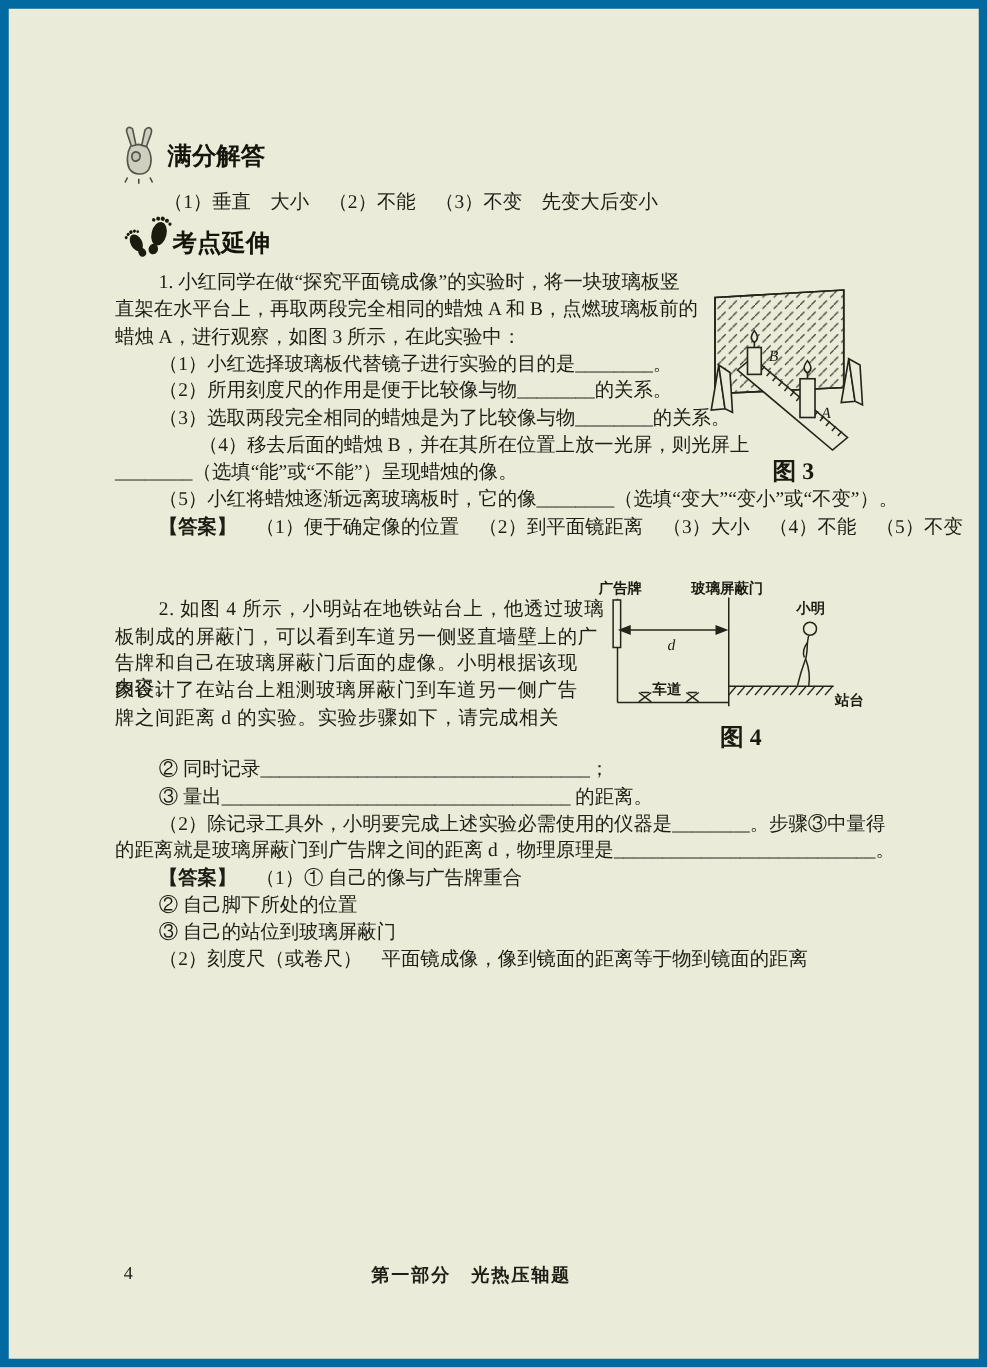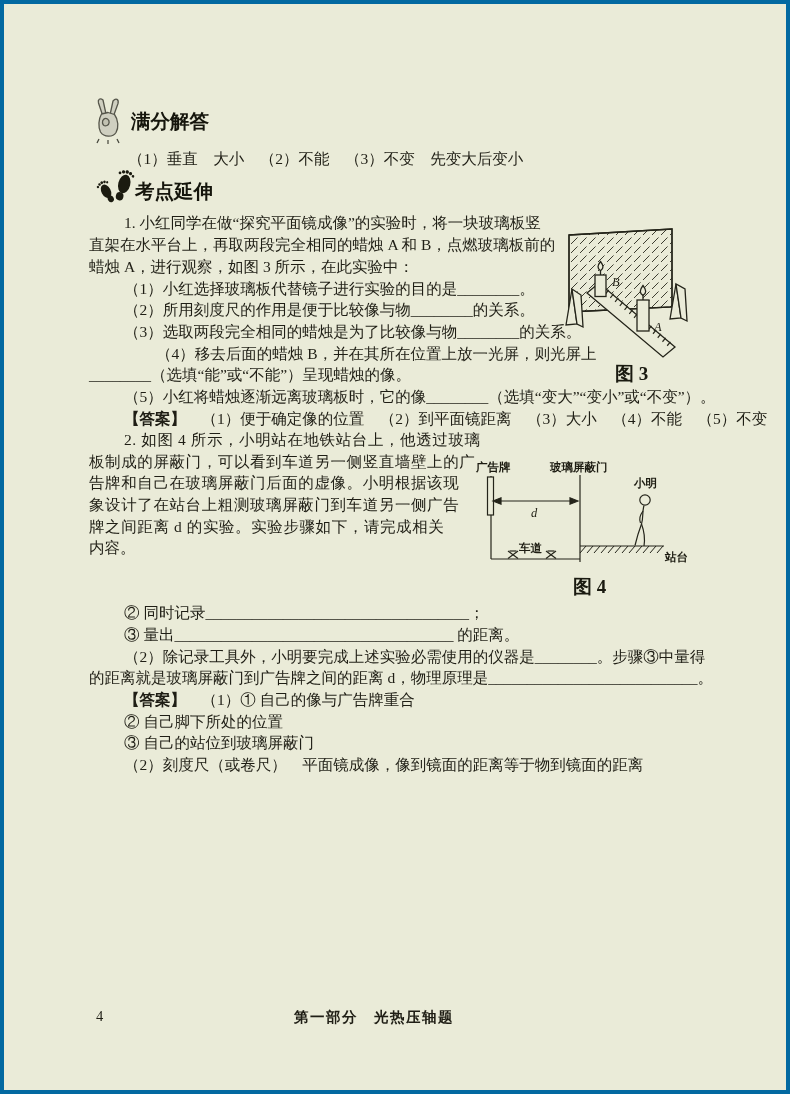--- a/index.html
+++ b/index.html
@@ -1,20 +1,20 @@
 <!DOCTYPE html>
 <html><head>
 <meta charset="utf-8">
 <style>
   html,body{margin:0;padding:0;background:#eaebd8;}
   .page{position:relative;width:790px;height:1094px;box-sizing:border-box;
-        background:#eaebd8;border:4px solid #0369a1;overflow:hidden;
+        background:#eaebd8;border:7px solid #0369a1;overflow:hidden;
         font-family:"Liberation Serif","DejaVu Serif",serif;color:#1f1e15;}
   .line{position:absolute;white-space:nowrap;font-size:15.5px;line-height:17px;color:#1f1e15;}
-  .sp{letter-spacing:.6px;}
+  .sp{letter-spacing:.6px;margin-top:45px;}
   .sec-title{position:absolute;font-family:"Liberation Sans","DejaVu Sans",sans-serif;
              font-weight:bold;font-size:19.5px;color:#15150c;white-space:nowrap;}
   .ans-label{font-family:"Liberation Sans","DejaVu Sans",sans-serif;font-weight:bold;}
   .fig-caption{position:absolute;font-weight:bold;font-size:19px;white-space:nowrap;color:#1a1a10;}
   .footer-num{position:absolute;left:92px;top:1004px;font-size:14.5px;}
   .footer-title{position:absolute;left:290px;top:1004px;font-size:14.5px;font-weight:bold;letter-spacing:1.5px;}
   svg{position:absolute;overflow:visible;}
   svg text{font-family:"Liberation Serif","DejaVu Serif",serif;fill:#1d1c12;}
   .fig-label{font-size:11.5px;font-weight:bold;}
   .ital{font-style:italic;font-size:12.5px;}

